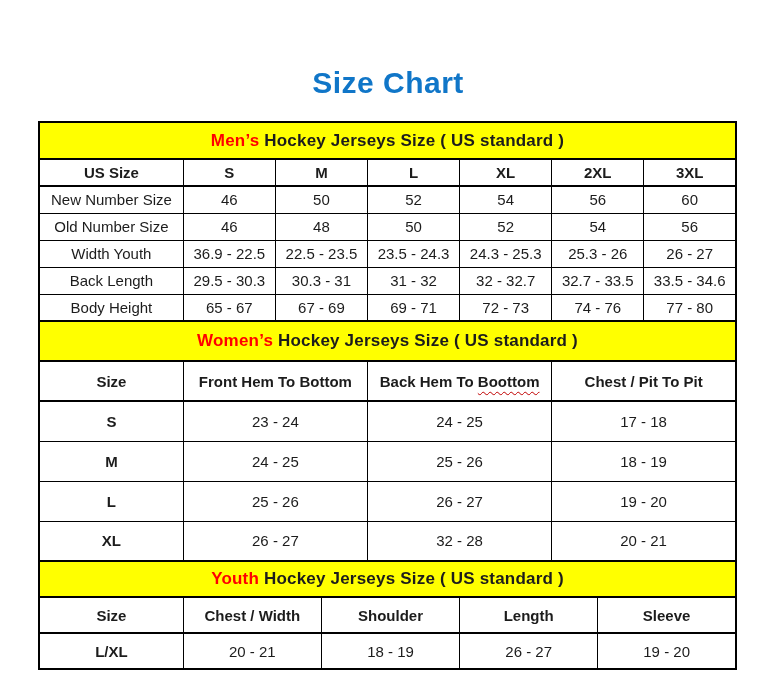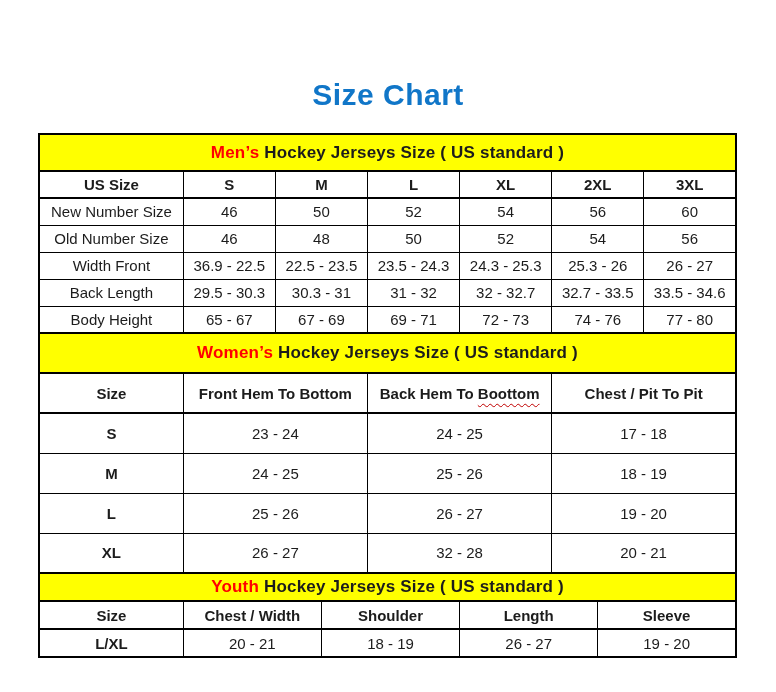--- a/index.html
+++ b/index.html
@@ -17,21 +17,21 @@
     background: #ffffff;
   }
   body {
     width: 776px;
     height: 692px;
     font-family: "Liberation Sans", sans-serif;
     color: var(--text);
     overflow: hidden;
   }
   .title {
-    margin: 12px;
+    margin: 0;
     padding-top: 66px;
     height: 102px;
     text-align: center;
     font-size: 30px;
     line-height: 34px;
     font-weight: bold;
     color: var(--blue);
     letter-spacing: 0.5px;
   }
   .tables {
@@ -68,21 +68,21 @@
   td.head { font-weight: bold; border-bottom: 2px solid var(--border); }
   td.label-bold { font-weight: bold; }
   .wavy {
     text-decoration: underline;
     text-decoration-style: wavy;
     text-decoration-color: var(--squiggle);
     text-decoration-thickness: 1px;
     text-underline-offset: 4px;
   }
   table.t-womens td { height: 40px; }
-  table.t-youth td { height: 28px; text-align: center; }
+  table.t-youth td { height: 36px; text-align: center; }
 </style>
 </head>
 <body>
 
 <div class="page">
   <h1 class="title">Size Chart</h1>
   <div class="tables">
       <table class="size-table t-mens">
         <colgroup>
           <col style="width: 20.7%;">
@@ -118,21 +118,21 @@
           <tr>
             <td>Old Number Size</td>
             <td>46</td>
             <td>48</td>
             <td>50</td>
             <td>52</td>
             <td>54</td>
             <td>56</td>
           </tr>
           <tr>
-            <td>Width Front</td>
+            <td>Width Youth</td>
             <td>36.9 - 22.5</td>
             <td>22.5 - 23.5</td>
             <td>23.5 - 24.3</td>
             <td>24.3 - 25.3</td>
             <td>25.3 - 26</td>
             <td>26 - 27</td>
           </tr>
           <tr>
             <td>Back Length</td>
             <td>29.5 - 30.3</td>

